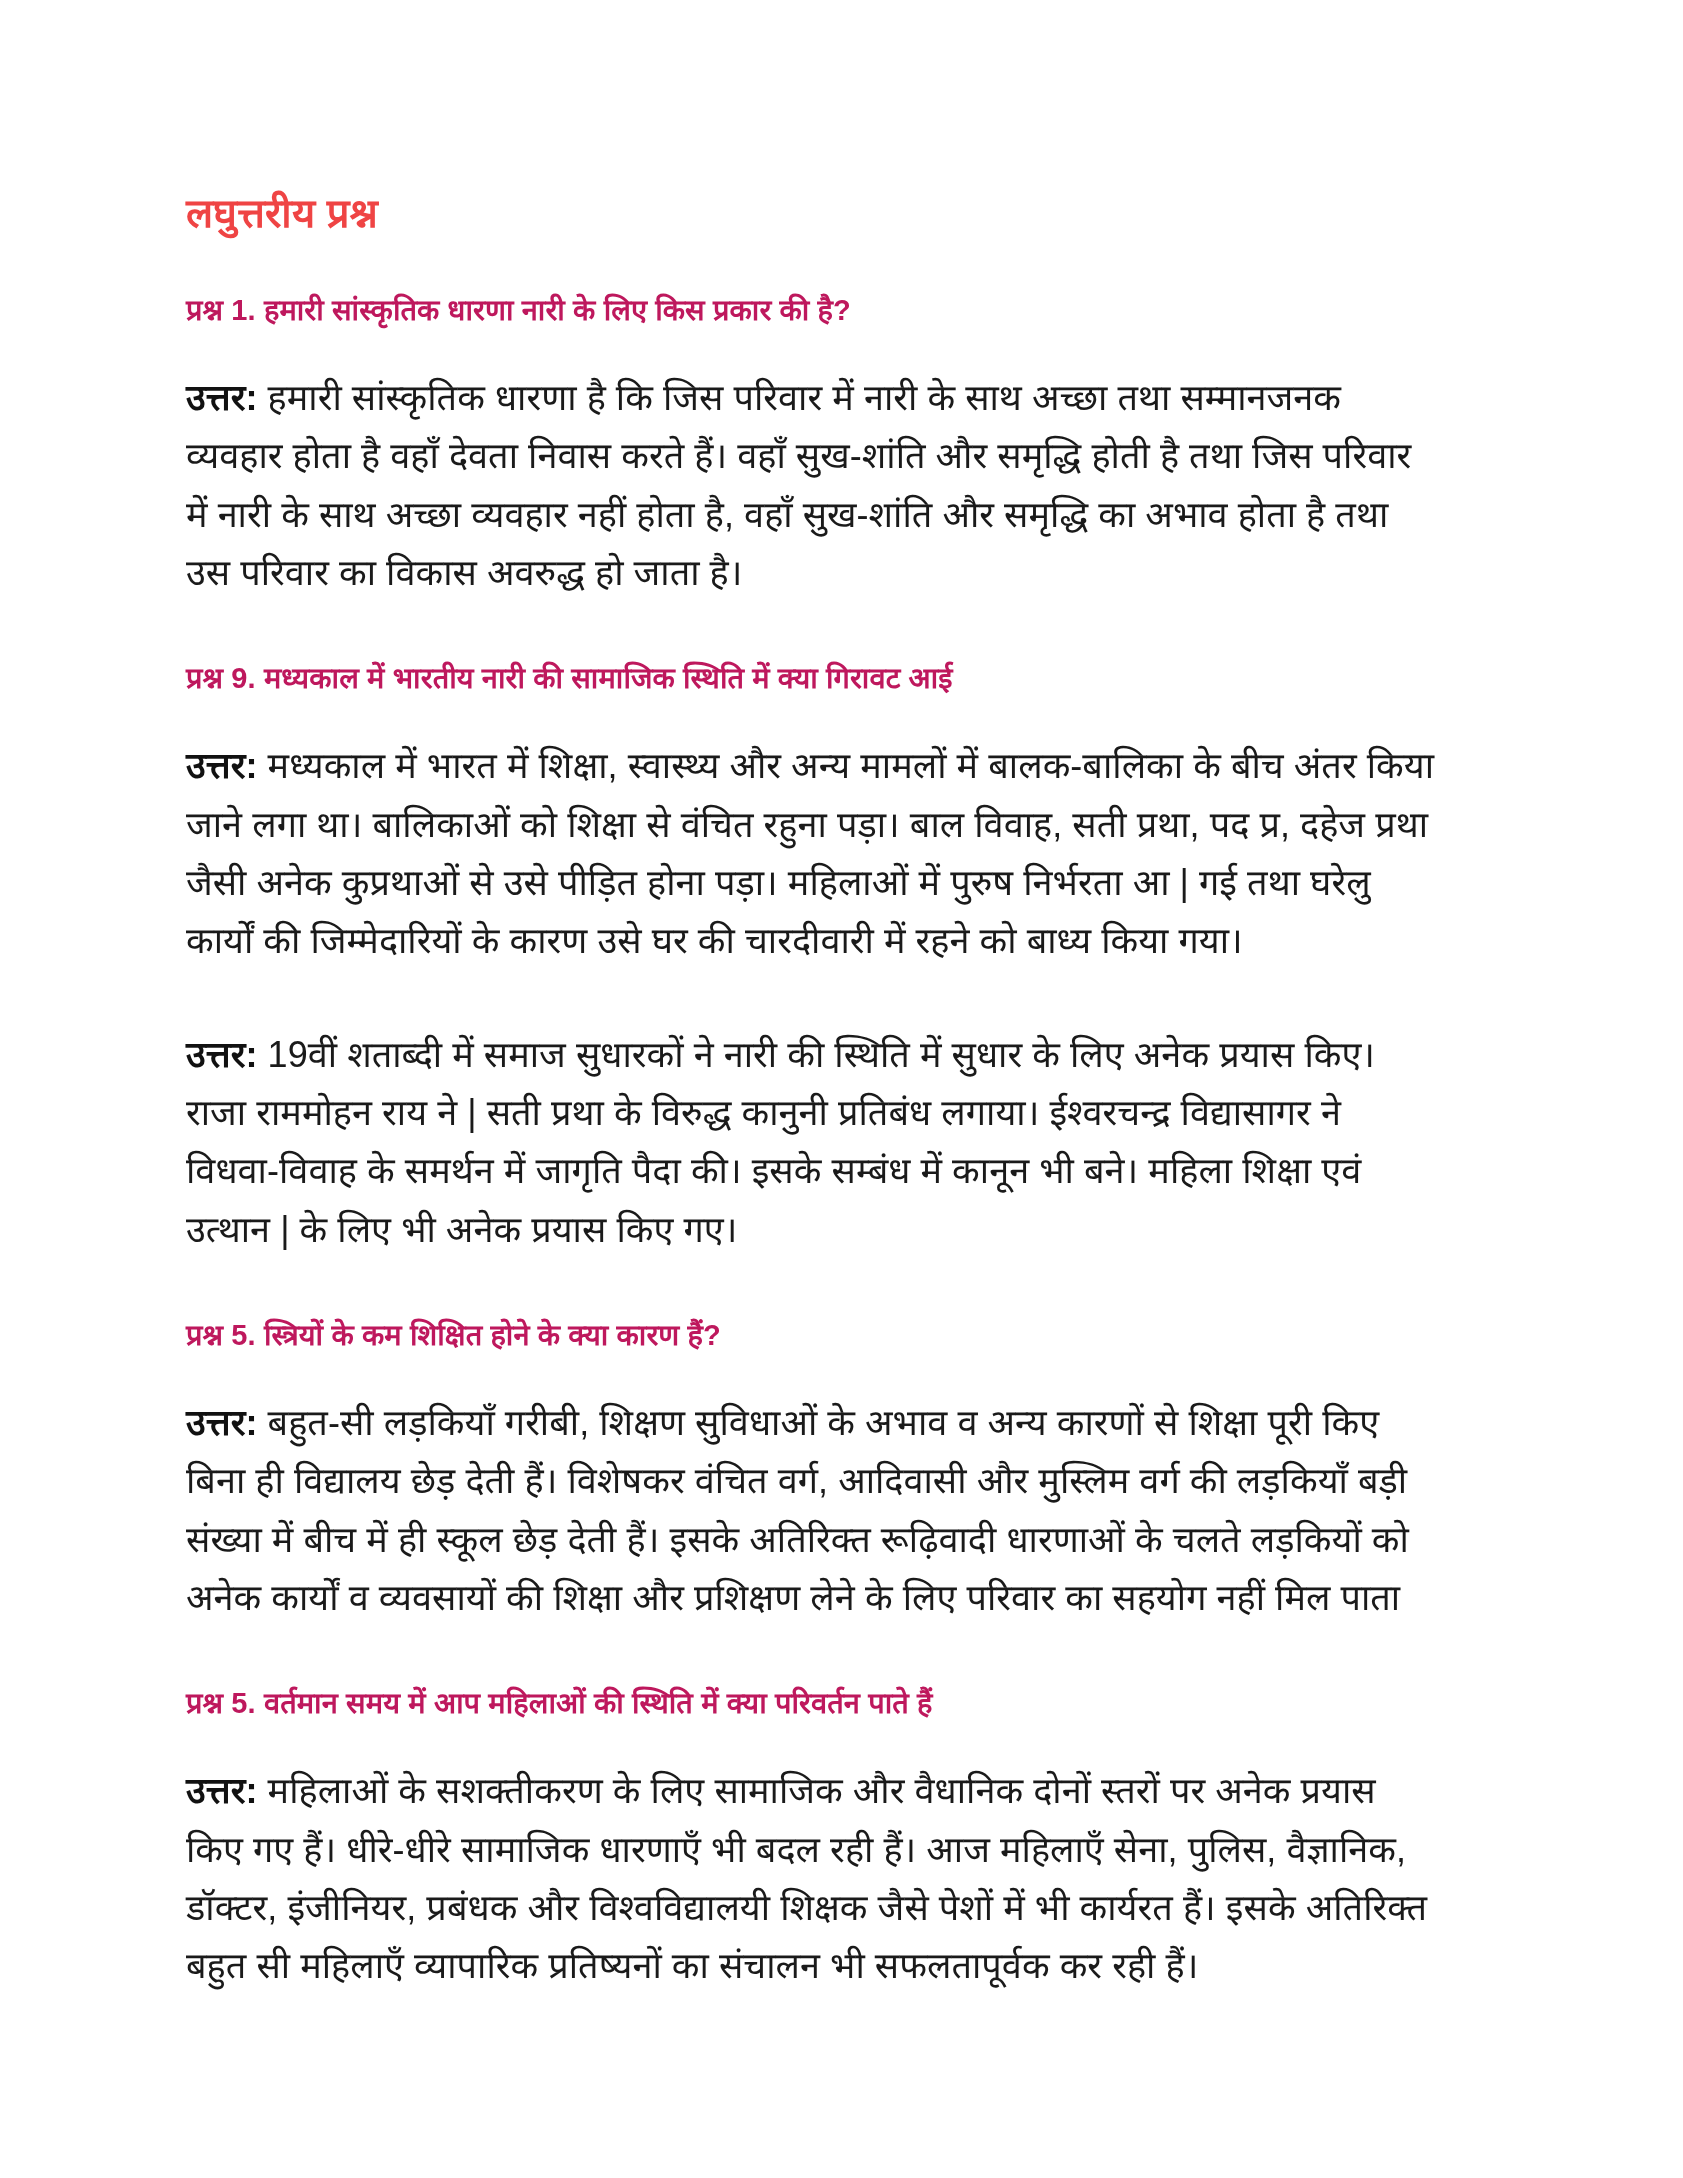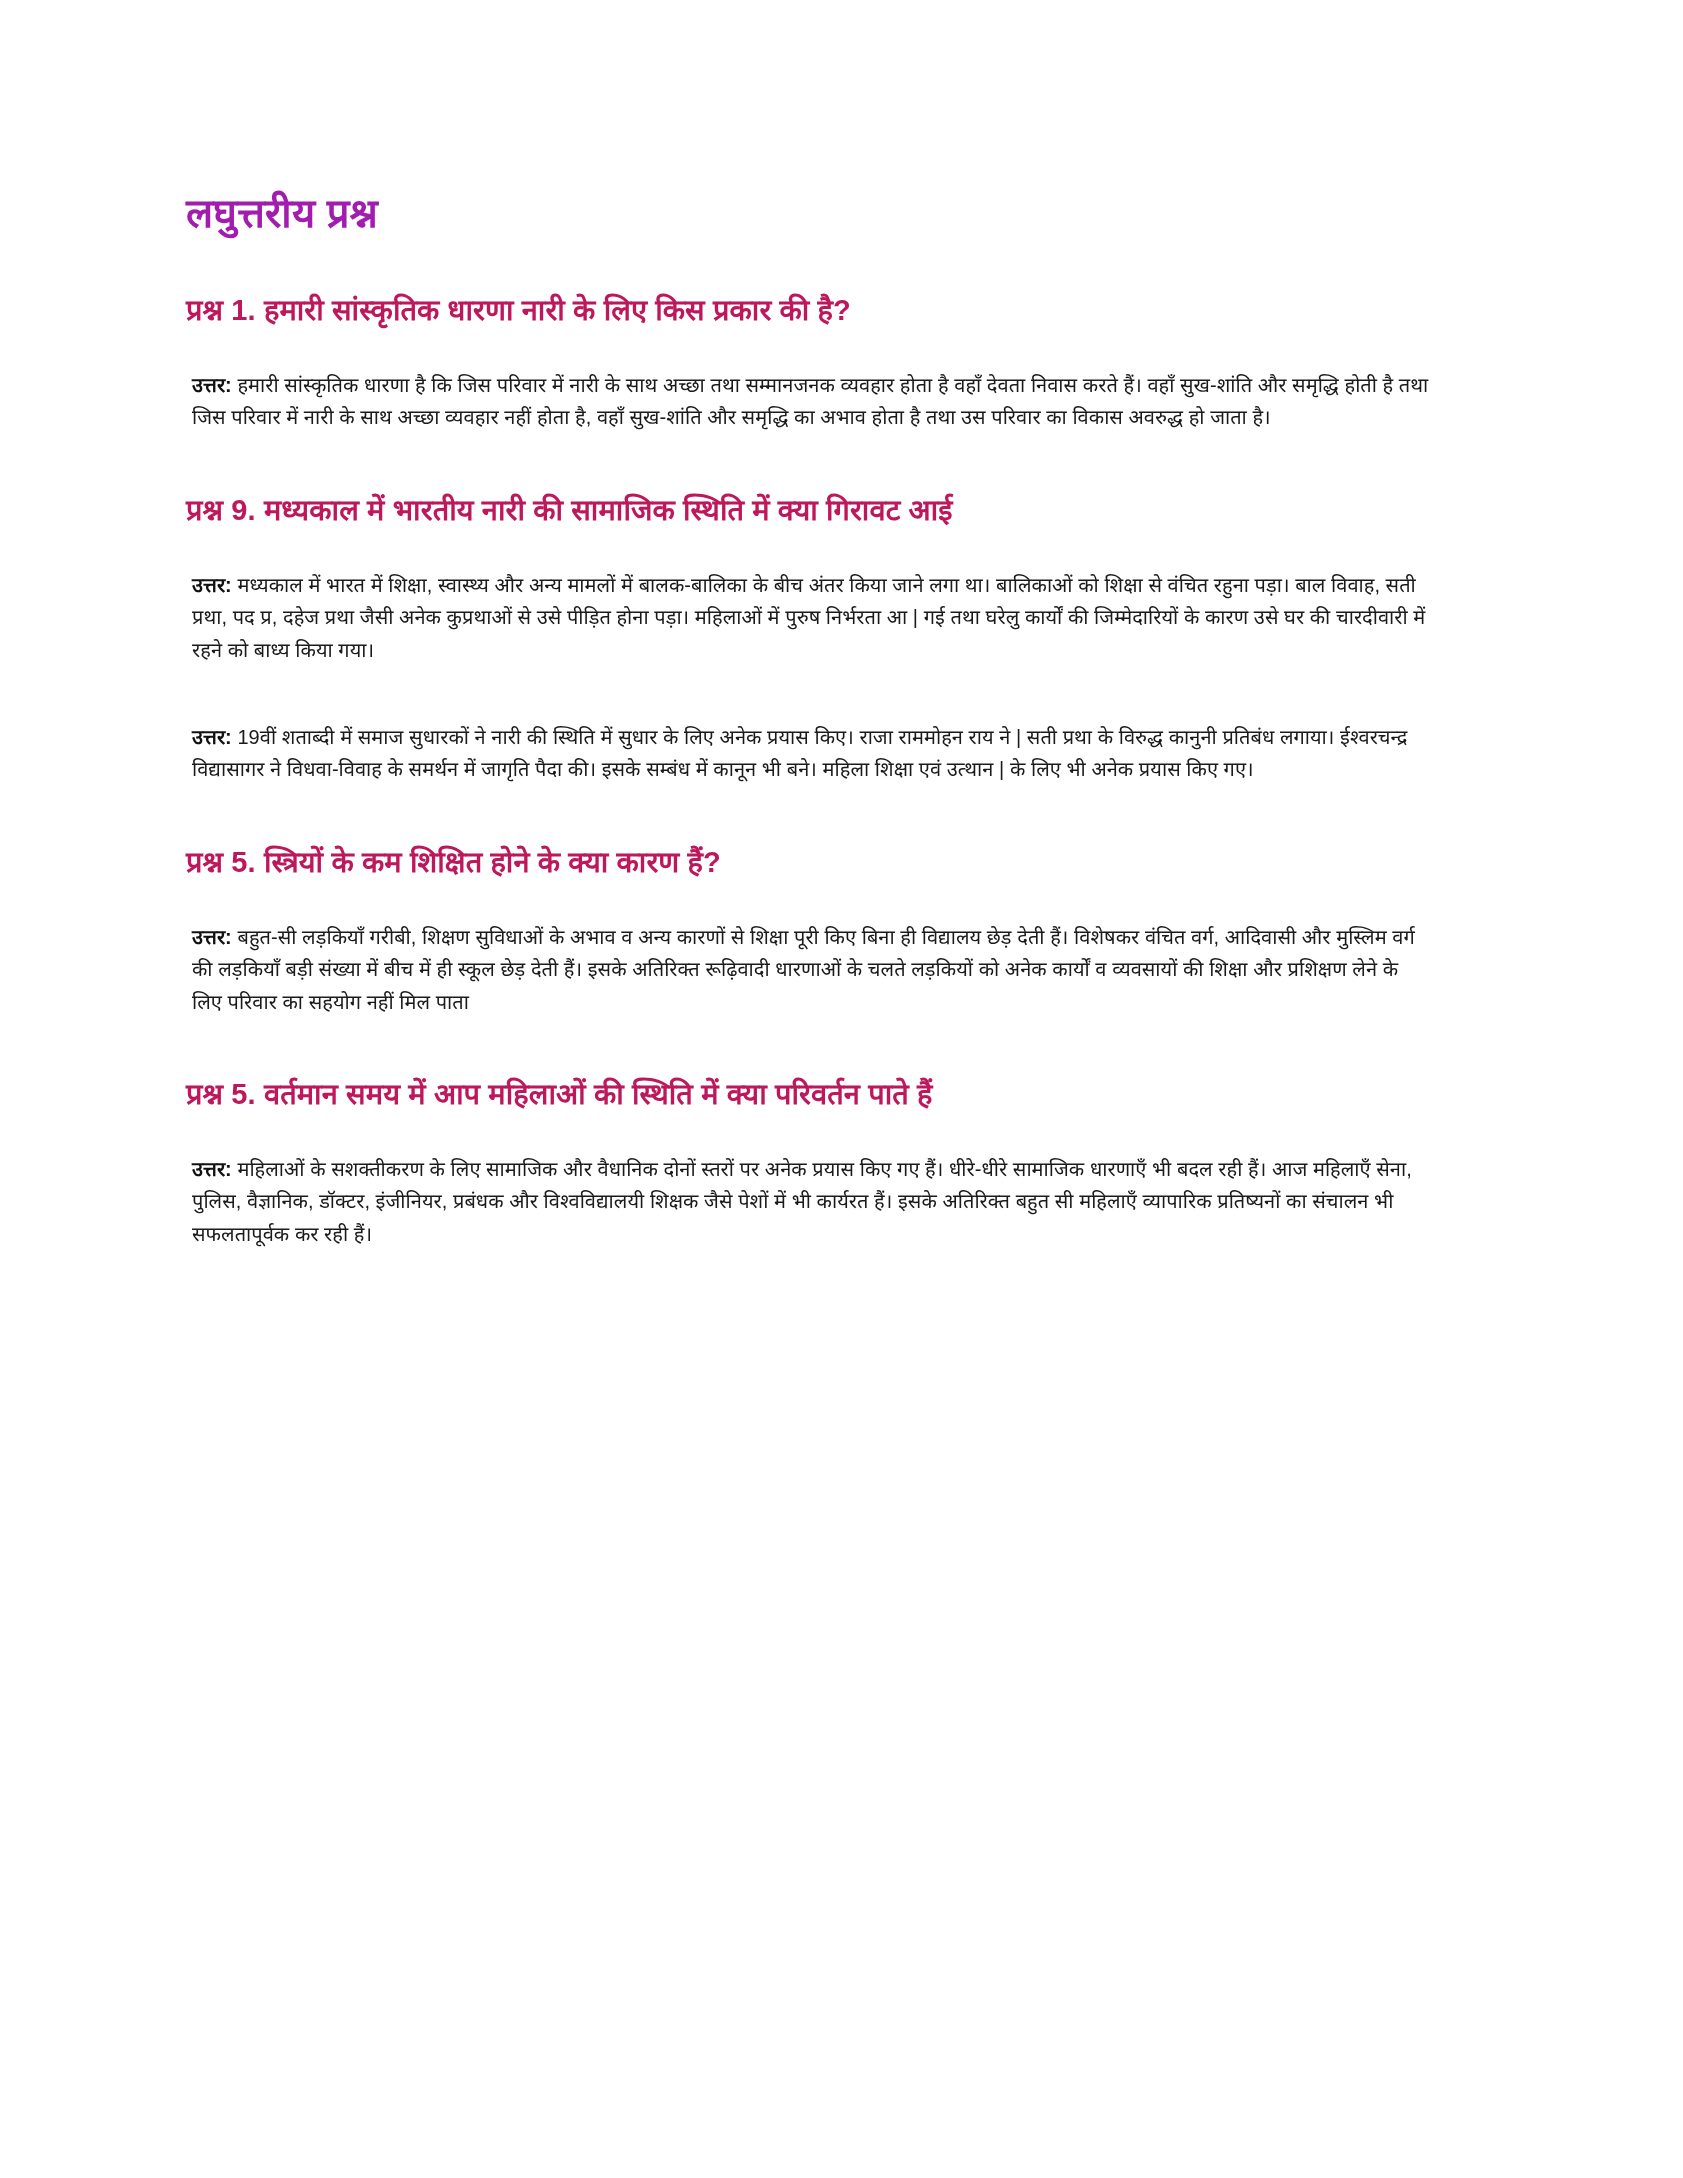--- a/index.html
+++ b/index.html
@@ -24,44 +24,44 @@
     background: #ffffff;
     padding: 188px 248px 0 186px;
   }
 
   .doc-title {
     font-size: 40px;
     font-weight: 700;
     line-height: 1.25;
     letter-spacing: 0.2px;
     margin: 0 0 51px 0;
-    color: #a21caf;
+    color: #ef4444;
   }
 
   .qa-block {
     margin: 0 0 55px 0;
   }
   .qa-block:last-child {
     margin-bottom: 0;
   }
 
   .question {
     font-size: 29px;
     font-weight: 700;
     line-height: 1.45;
     margin: 0 0 38px 0;
     color: #be185d;
     letter-spacing: 0.1px;
   }
 
   .answer {
-    font-size: 20px;
+    font-size: 36px;
     font-weight: 400;
     line-height: 1.62;
-    margin: 6px;
+    margin: 0;
     color: #1a1a1a;
     text-align: left;
     letter-spacing: 0.05px;
     max-width: 1249px;
   }
 
   .answer-label {
     font-weight: 700;
     color: #111111;
   }

